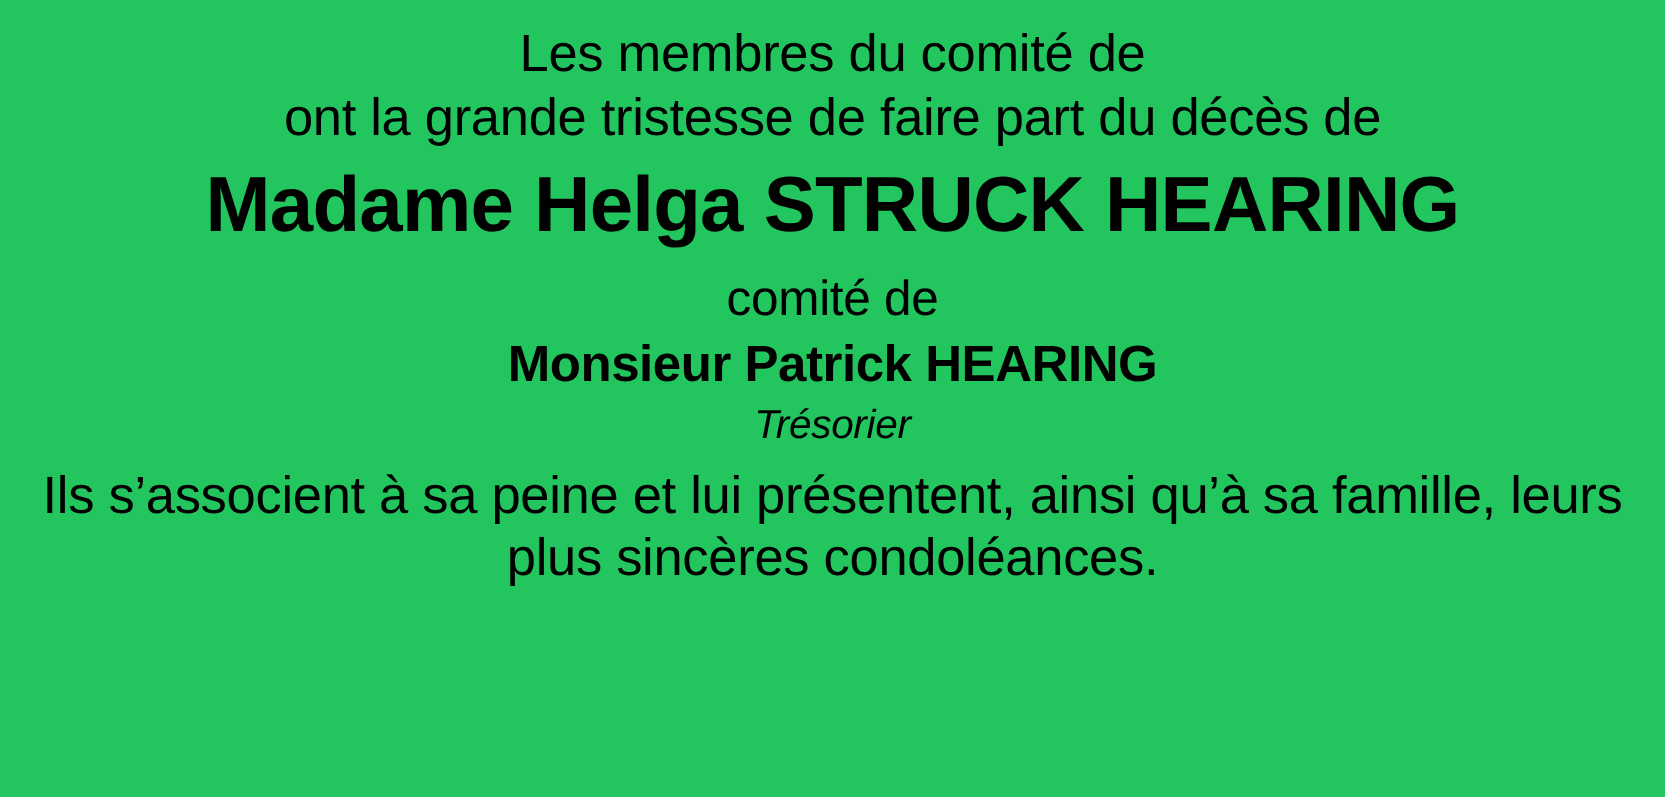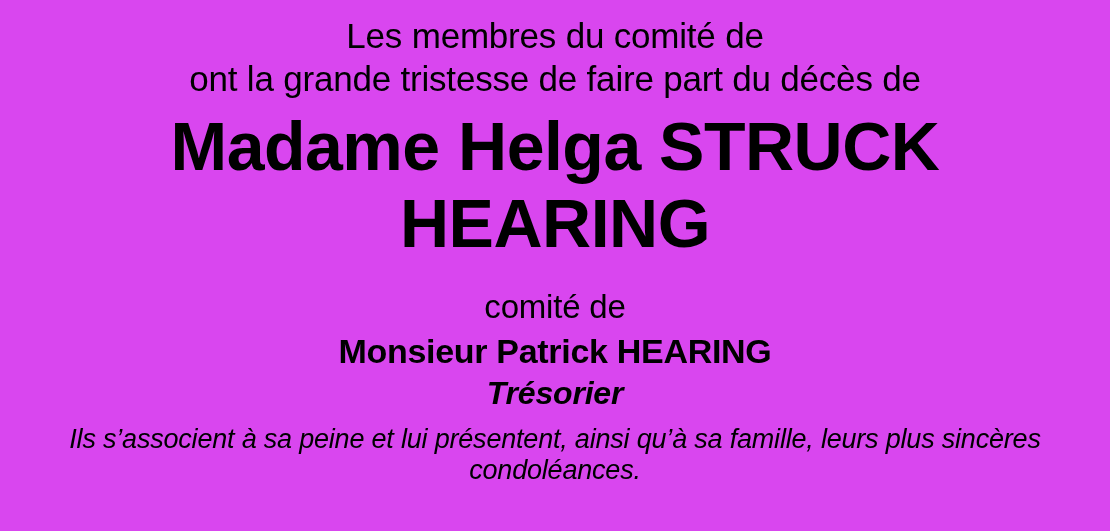--- a/index.html
+++ b/index.html
@@ -11,21 +11,21 @@
     height: 531px;
     background: #e6e6e6;
     font-family: "Liberation Sans", sans-serif;
     color: #000000;
     overflow: hidden;
   }
   .notice {
     width: 1110px;
     height: 531px;
     box-sizing: border-box;
-    background: #d946ef;
+    background: #22c55e;
     padding: 16px 18px 10px 18px;
     display: flex;
     flex-direction: column;
     justify-content: flex-start;
   }
   .line {
     width: 100%;
     line-height: 1.12;
     letter-spacing: -0.2px;
   }
@@ -42,47 +42,46 @@
     font-weight: 700;
     letter-spacing: -0.4px;
     margin-bottom: 6px;
   }
   .l-sadness {
     font-size: 35px;
     font-weight: 400;
     margin-bottom: 10px;
   }
   .l-deceased {
-    font-size: 68px;
+    font-size: 52px;
     font-weight: 700;
     letter-spacing: -0.5px;
-    margin-bottom: 28px;
+    margin-bottom: 14px;
   }
   .l-spouse-of {
     font-size: 33px;
     font-weight: 400;
     margin-bottom: 6px;
   }
   .l-spouse-name {
     font-size: 34px;
     font-weight: 700;
     letter-spacing: -0.3px;
     margin-bottom: 6px;
   }
   .l-role {
-    font-size: 32px;
-    font-weight: 700;
+    font-size: 27px;
+    font-weight: 400;
     font-style: italic;
     margin-bottom: 12px;
   }
   .l-condolences {
-    font-size: 27px;
+    font-size: 35px;
     font-weight: 400;
     line-height: 1.18;
-    font-style: italic;
   }
 </style>
 </head>
 <body>
 
 <div class="notice">
   <div class="line center l-committee">Les membres du comité de</div>
 
 
   <div class="line left l-sadness">ont la grande tristesse de faire part du décès de</div>

